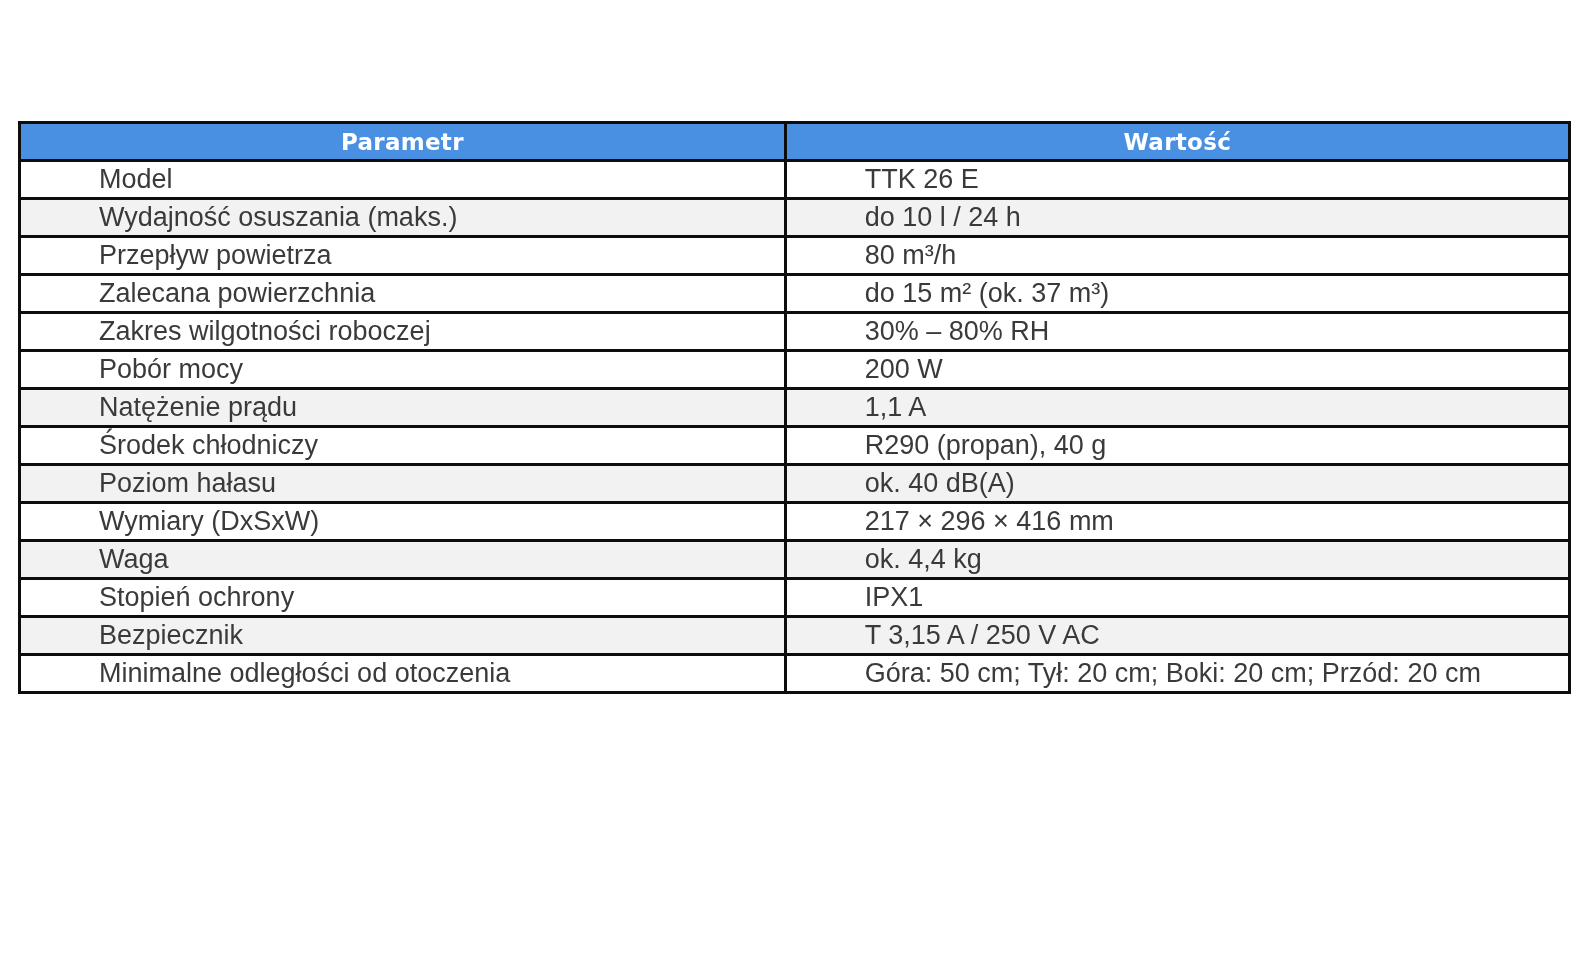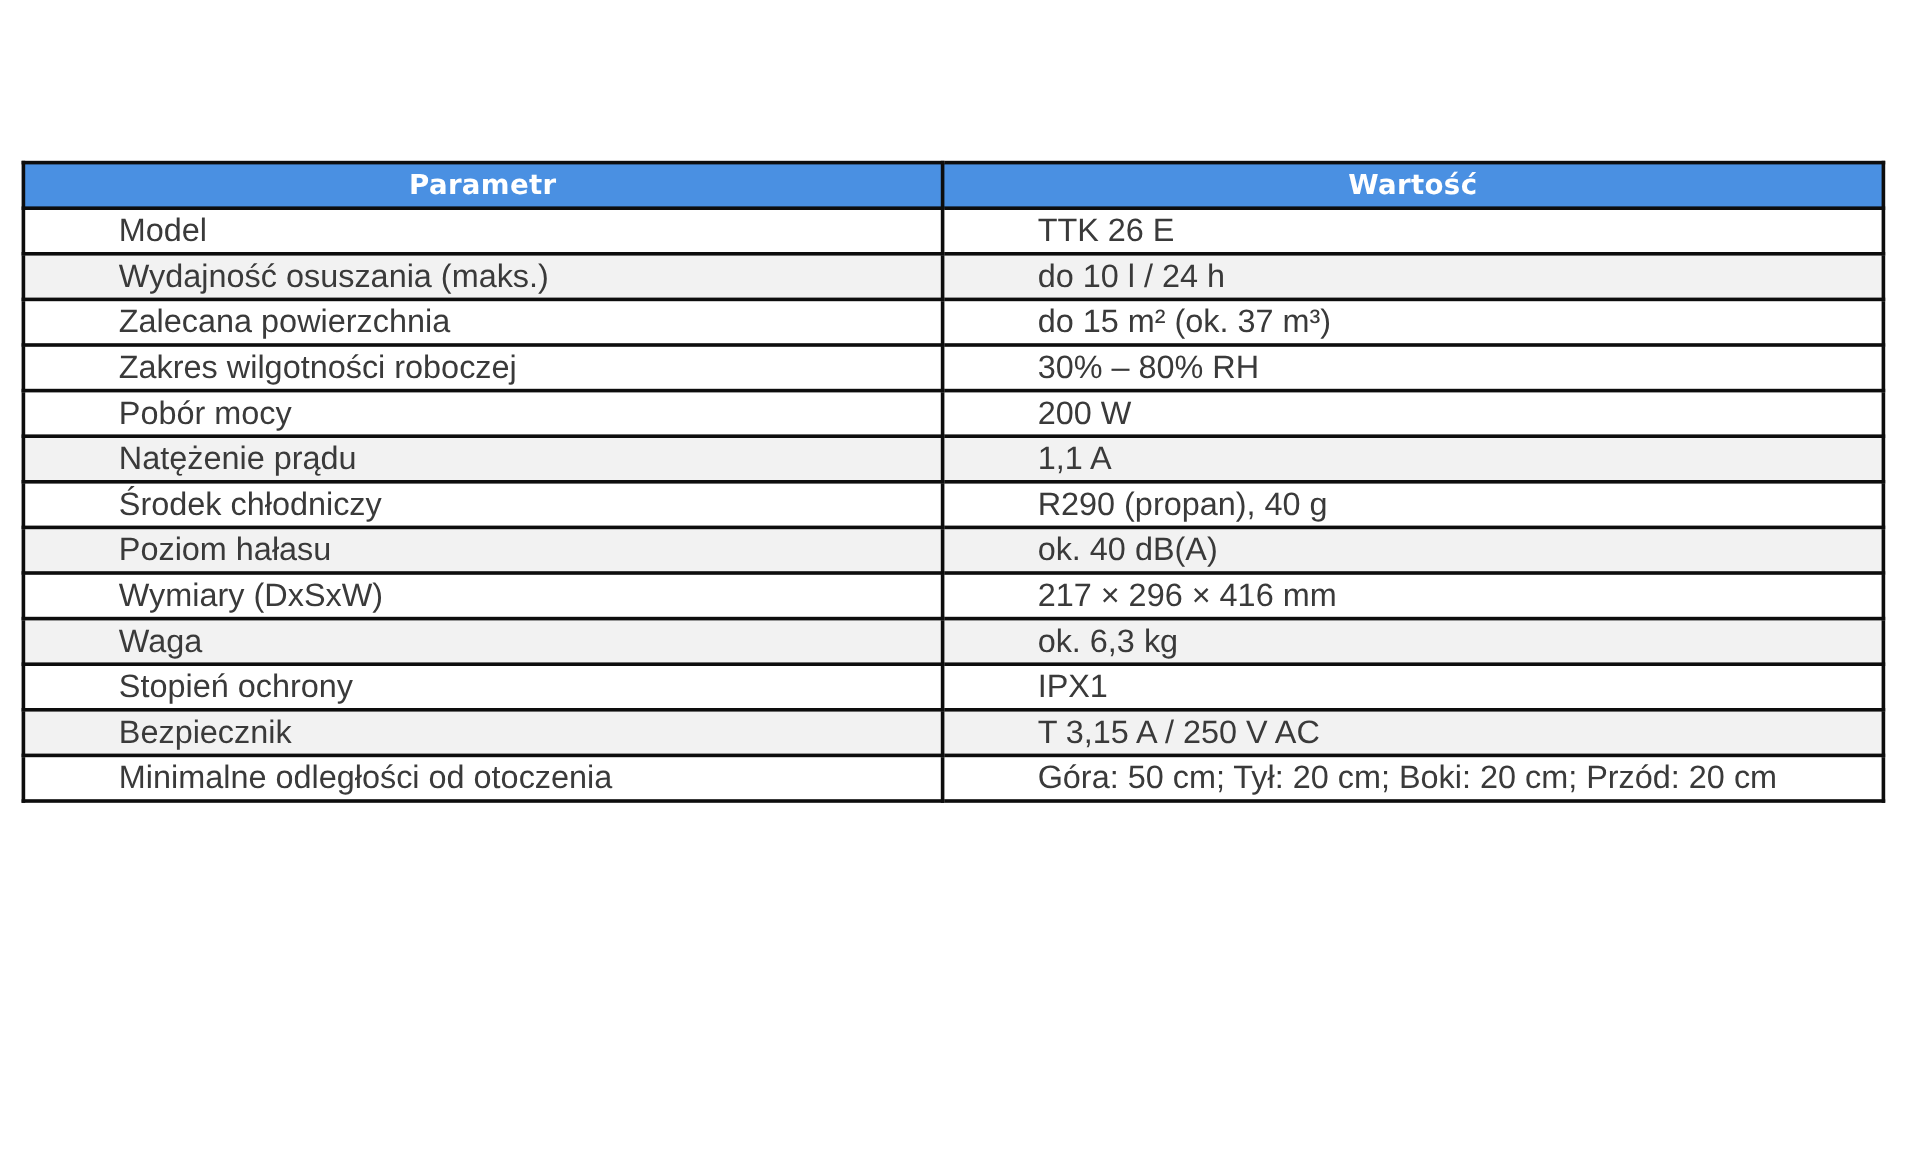--- a/index.html
+++ b/index.html
@@ -15,21 +15,20 @@
   html,body{
     width:1589px;height:964px;
     background:var(--page-bg);
     font-family:"DejaVu Sans","Liberation Sans",sans-serif;
     overflow:hidden;
   }
   .spec-table-wrap{
     position:absolute;
     left:18px;top:121px;
     width:1553px;
-    margin-top:13px;
   }
   table.spec-table{
     width:100%;
     border-collapse:collapse;
     table-layout:fixed;
   }
   table.spec-table th,
   table.spec-table td{
     border:3px solid var(--border-color);
   }
@@ -73,20 +72,24 @@
     <tbody>
         <tr>
           <td>Model</td>
           <td>TTK 26 E</td>
         </tr>
         <tr class="alt">
           <td>Wydajność osuszania (maks.)</td>
           <td>do 10 l / 24 h</td>
         </tr>
         <tr>
+          <td>Przepływ powietrza</td>
+          <td>80 m³/h</td>
+        </tr>
+        <tr>
           <td>Zalecana powierzchnia</td>
           <td>do 15 m² (ok. 37 m³)</td>
         </tr>
         <tr>
           <td>Zakres wilgotności roboczej</td>
           <td>30% – 80% RH</td>
         </tr>
         <tr>
           <td>Pobór mocy</td>
           <td>200 W</td>
@@ -102,21 +105,21 @@
         <tr class="alt">
           <td>Poziom hałasu</td>
           <td>ok. 40 dB(A)</td>
         </tr>
         <tr>
           <td>Wymiary (DxSxW)</td>
           <td>217 × 296 × 416 mm</td>
         </tr>
         <tr class="alt">
           <td>Waga</td>
-          <td>ok. 6,3 kg</td>
+          <td>ok. 4,4 kg</td>
         </tr>
         <tr>
           <td>Stopień ochrony</td>
           <td>IPX1</td>
         </tr>
         <tr class="alt">
           <td>Bezpiecznik</td>
           <td>T 3,15 A / 250 V AC</td>
         </tr>
         <tr>

